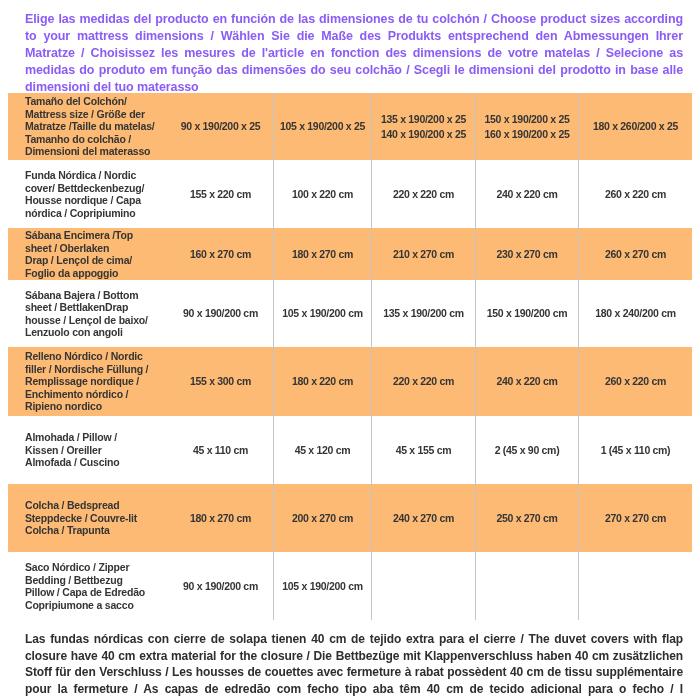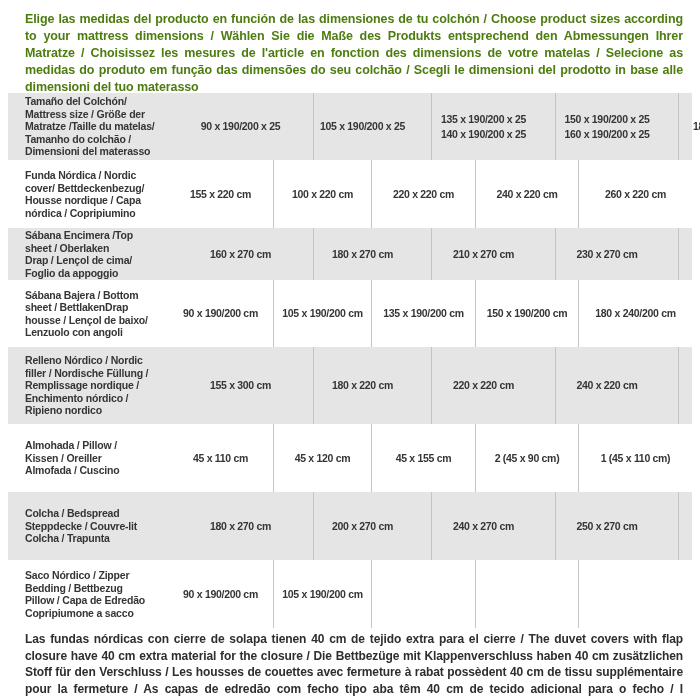--- a/index.html
+++ b/index.html
@@ -1,30 +1,30 @@
 <!DOCTYPE html>
 <html><head>
 <meta charset="utf-8">
 <style>
   html,body { margin:0; padding:0; background:#ffffff; }
   body { width:700px; height:700px; font-family:"Liberation Sans", sans-serif; }
   .page { position:relative; width:700px; height:700px; overflow:hidden; }
 
   .intro {
     position:absolute; top:11px; left:25px; width:658px; margin:0;
-    font-size:12.5px; line-height:17px; font-weight:bold; color:#4d7c0f;
+    font-size:12.5px; line-height:17px; font-weight:bold; color:#8b5cf6;
     text-align:justify; letter-spacing:-0.1px;
   }
 
   .size-table { position:absolute; top:93px; left:8px; width:684px; }
 
   .row { display:grid; grid-template-columns:160px 105px 98px 104px 103px 114px; }
-  .row.shade { background:#e5e5e5;gap:20px; }
+  .row.shade { background:#fdba74; }
   .row.plain { background:#ffffff; }
-  .h67{height:67px} .h68{height:68px} .h65{height:52px} .h77{height:77px} .h60{height:68px}
+  .h67{height:67px} .h68{height:68px} .h65{height:52px} .h77{height:69px} .h60{height:68px}
 
   .cell { display:flex; align-items:center; color:#353535; font-weight:bold; overflow:visible; }
   .cell.label {
     font-size:10.5px; line-height:12.5px; padding-left:17px;
     white-space:pre-line; letter-spacing:-0.2px;
   }
   .cell.val {
     font-size:10.5px; line-height:15px; justify-content:center; text-align:center;
     white-space:pre; letter-spacing:-0.3px;
   }

